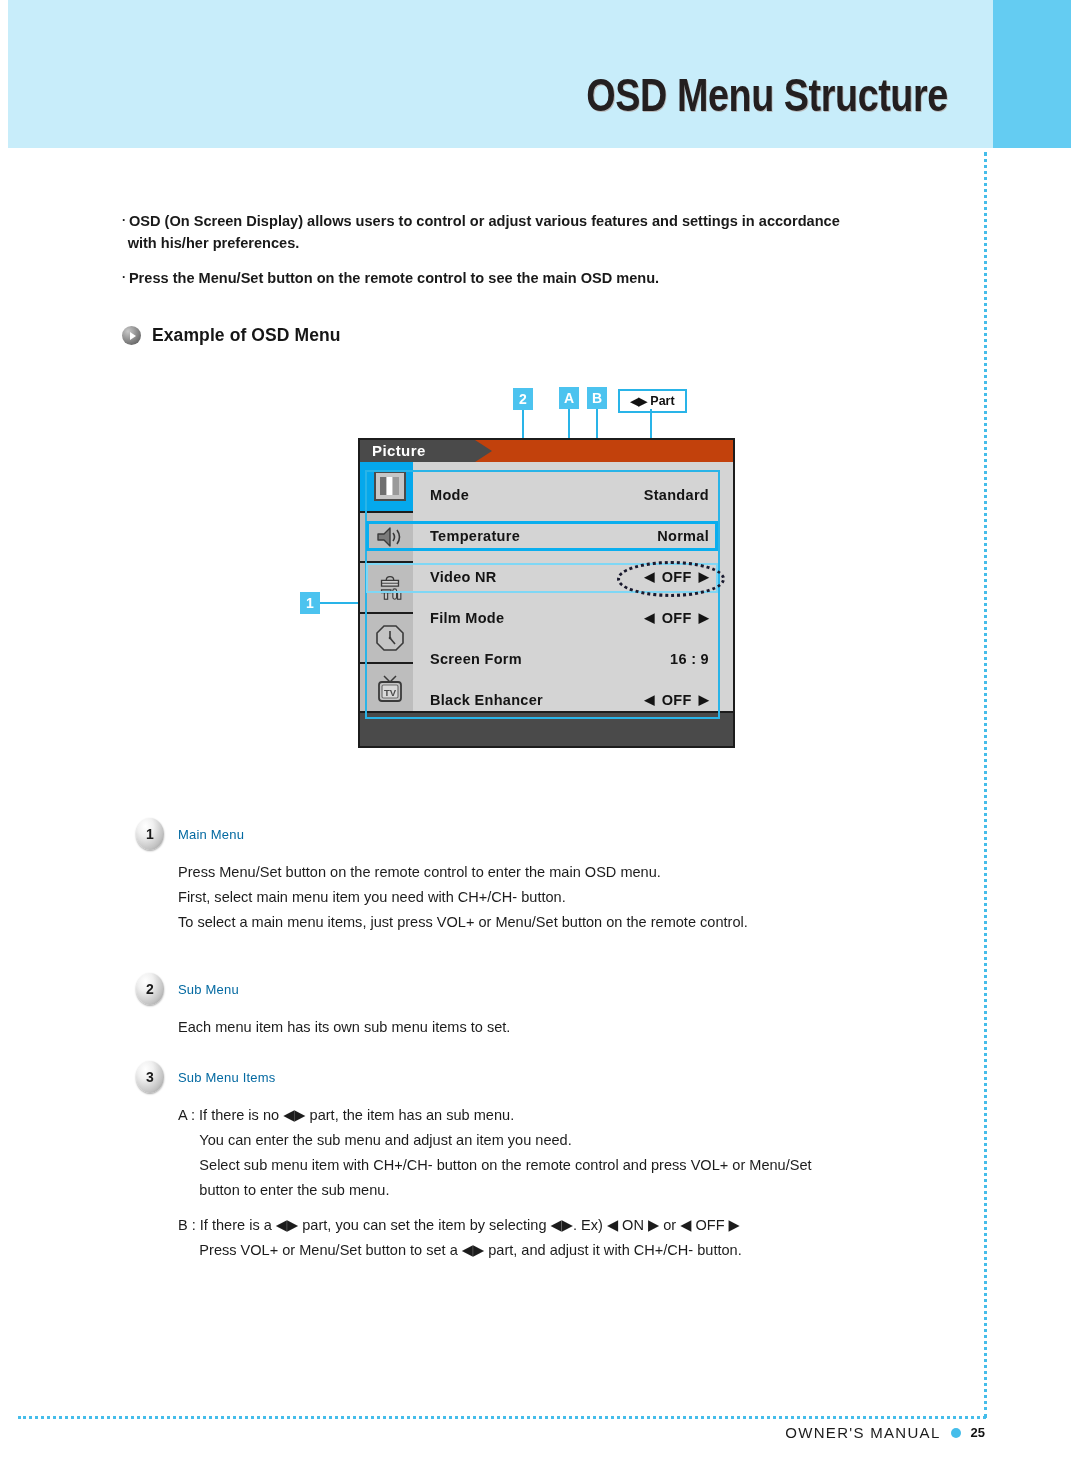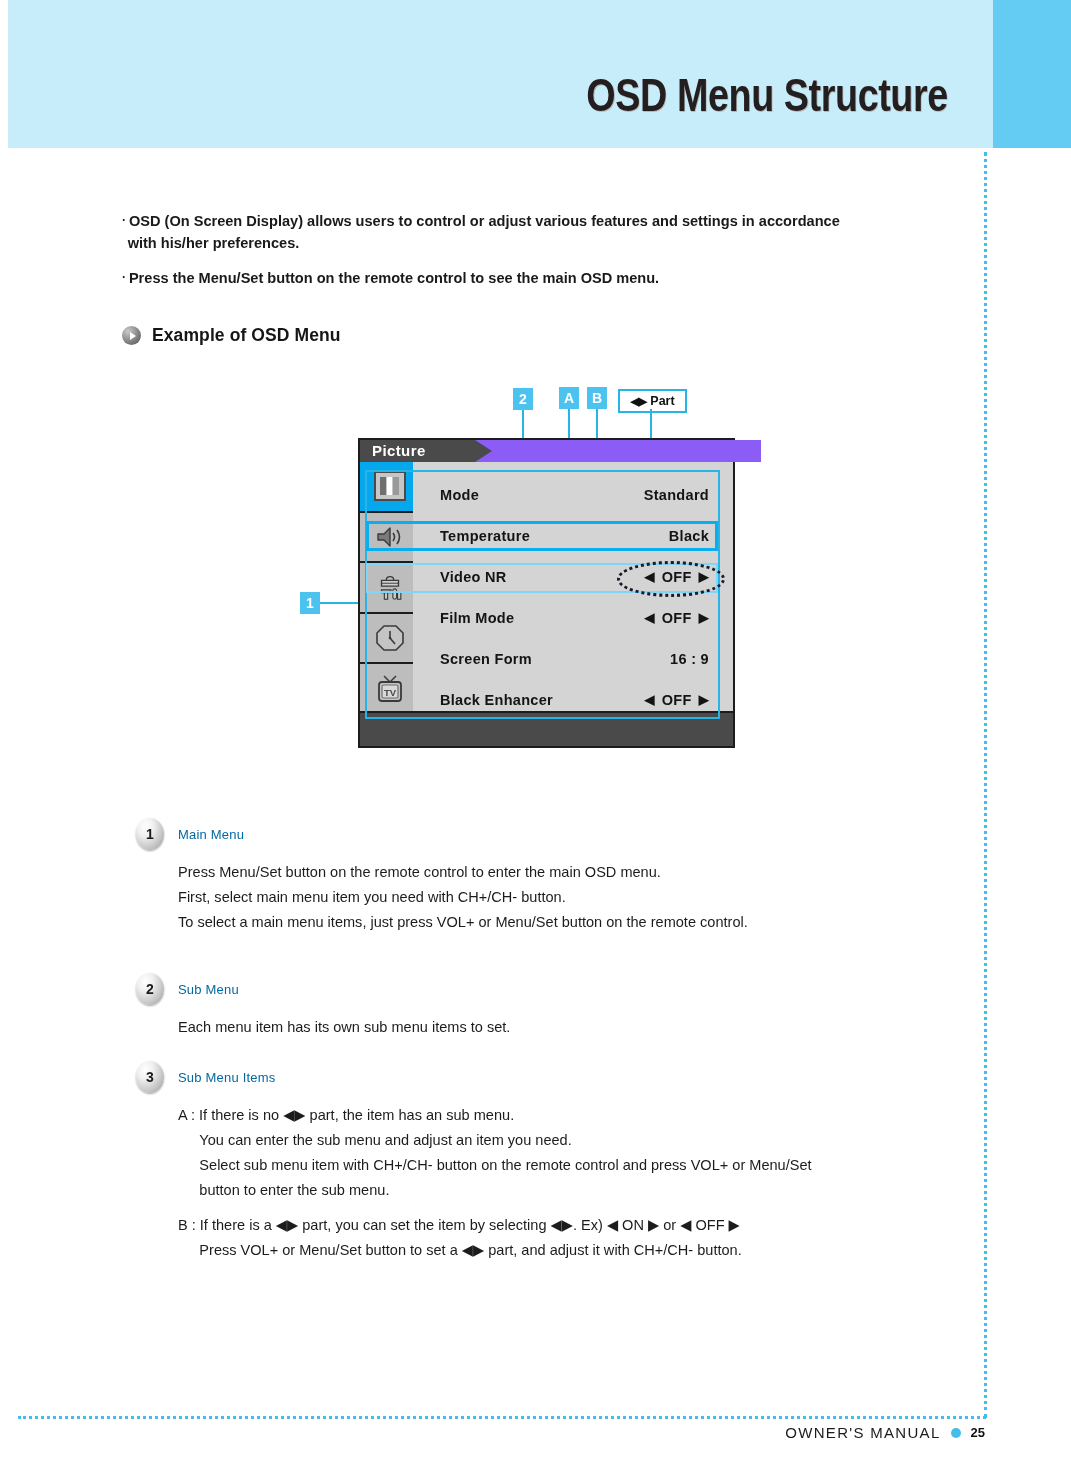--- a/index.html
+++ b/index.html
@@ -72,21 +72,21 @@
   
   .lead-v{position:absolute;width:2px;background:#29b4e8;}
   .lead-h{position:absolute;height:2px;background:#29b4e8;}
   .lead-dot{position:absolute;width:7px;height:7px;border-radius:50%;background:#29b4e8;}
 
   
   #osd{
     position:absolute;left:358px;top:438px;width:377px;height:310px;
     background:#d4d4d4;border:2px solid #1c1c1c;box-sizing:border-box;
   }
-  #osd-titlebar{position:absolute;left:0;top:0;width:100%;height:22px;background:#8b5cf6;padding-left:28px;}
+  #osd-titlebar{position:absolute;left:0;top:0;width:100%;height:22px;background:#c2410c;}
   #osd-title-tab{
     position:absolute;left:0;top:0;height:22px;width:115px;background:#4a4a4a;
   }
   #osd-title-tab::after{
     content:"";position:absolute;left:115px;top:0;width:0;height:0;
     border-left:17px solid #4a4a4a;border-top:11px solid transparent;border-bottom:11px solid transparent;
   }
   #osd-title-text{
     position:absolute;left:12px;top:2px;color:#ffffff;font-size:15px;font-weight:bold;letter-spacing:0.4px;
   }
@@ -102,21 +102,21 @@
   .osd-icon:last-child{border-bottom:none;}
   .icon-box{
     width:32px;height:30px;background:#c6c6c6;border:2px solid #4a4a4a;
     display:flex;align-items:center;justify-content:center;box-sizing:border-box;position:relative;
   }
   #osd-body{
     position:absolute;left:53px;top:22px;right:0;bottom:33px;background:#d4d4d4;
   }
   #osd-footer{position:absolute;left:0;right:0;bottom:0;height:33px;background:#4a4a4a;border-top:2px solid #1c1c1c;}
 
-  #osd-list{position:absolute;left:20px;top:12px;right:10px;}
+  #osd-list{position:absolute;left:10px;top:12px;right:10px;}
   .osd-row{
     height:41px;display:flex;align-items:center;justify-content:space-between;
     padding:0 8px 0 7px;font-size:14.5px;font-weight:bold;color:#141414;box-sizing:border-box;
     position:relative;
   }
   .osd-row .label{letter-spacing:0.3px;}
   .osd-row .value{letter-spacing:0.3px;display:flex;align-items:center;gap:7px;margin-right:6px;}
   .arrow{font-size:13px;}
 
   
@@ -288,21 +288,21 @@
         <div class="osd-row">
           <span class="label">Mode</span>
           <span class="value">
             <span>Standard</span>
           </span>
         </div>
 
         <div class="osd-row">
           <span class="label">Temperature</span>
           <span class="value">
-            <span>Black</span>
+            <span>Normal</span>
           </span>
         </div>
 
         <div class="osd-row">
           <span class="label">Video NR</span>
           <span class="value">
             <span class="arrow">◀</span>
             <span>OFF</span>
             <span class="arrow">▶</span>
           </span>

